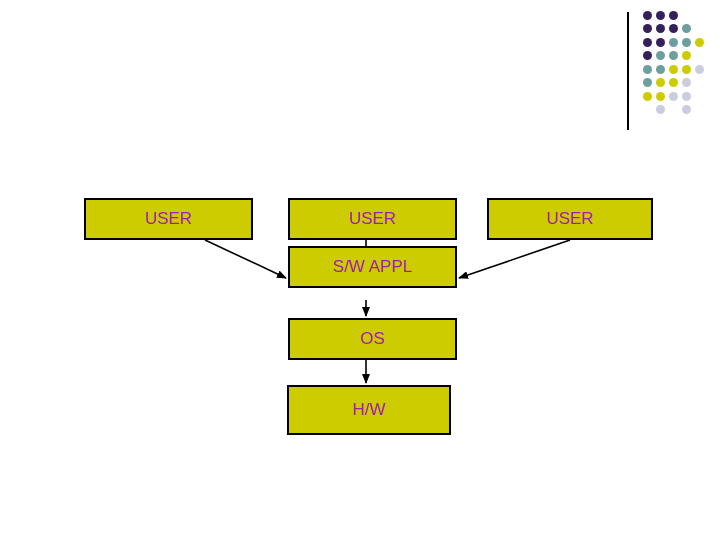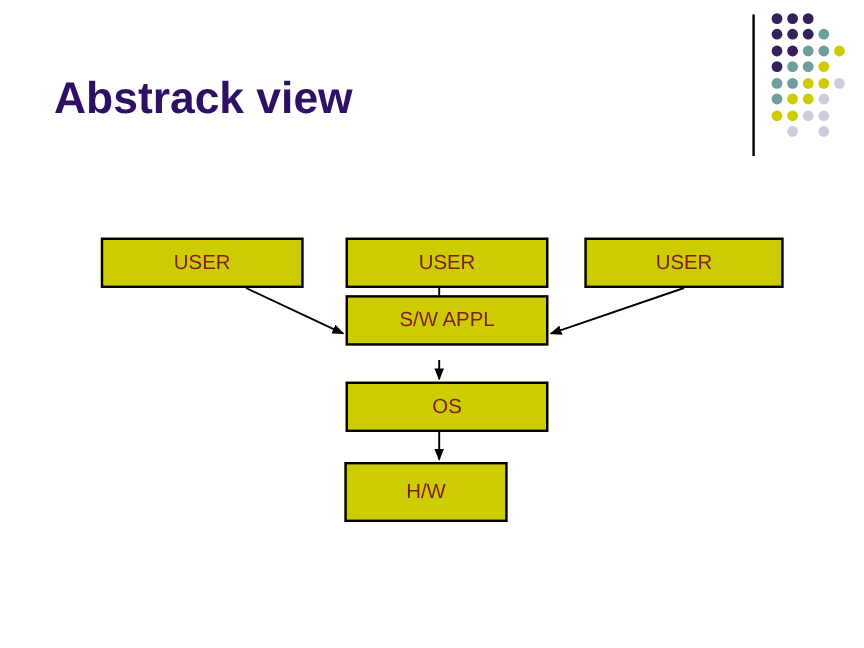--- a/index.html
+++ b/index.html
@@ -50,30 +50,29 @@
   .box {
     position: absolute;
     box-sizing: border-box;
     border: 2px solid #000000;
     display: flex;
     align-items: center;
     justify-content: center;
   }
   .box-label {
     font-size: 17px;
-    color: #7f1d1d;
+    color: #a21caf;
     white-space: nowrap;
   }
 </style>
 </head>
 <body>
 
 <div class="slide" style="background: rgb(255, 255, 255);">
 
-  <h1 class="title" style="color: rgb(46, 16, 101);">Abstrack view</h1>
 
   <div>
     <div class="deco-line" style="background: rgb(0, 0, 0);"></div>
     <div id="dots">
         <span class="dot" style="left: 642.5px; top: 10.5px; background: rgb(53, 32, 92);"></span>
         <span class="dot" style="left: 655.6px; top: 10.5px; background: rgb(53, 32, 92);"></span>
         <span class="dot" style="left: 668.7px; top: 10.5px; background: rgb(53, 32, 92);"></span>
         <span class="dot" style="left: 642.5px; top: 24px; background: rgb(53, 32, 92);"></span>
         <span class="dot" style="left: 655.6px; top: 24px; background: rgb(53, 32, 92);"></span>
         <span class="dot" style="left: 668.7px; top: 24px; background: rgb(53, 32, 92);"></span>
@@ -127,18 +126,18 @@
       </div>
       <div class="box" style="left: 487px; top: 198px; width: 166px; height: 42px; background: rgb(204, 204, 0); border-color: rgb(0, 0, 0);">
         <span class="box-label">USER</span>
       </div>
       <div class="box" style="left: 288px; top: 246px; width: 169px; height: 42px; background: rgb(204, 204, 0); border-color: rgb(0, 0, 0);">
         <span class="box-label">S/W APPL</span>
       </div>
       <div class="box" style="left: 288px; top: 318px; width: 169px; height: 42px; background: rgb(204, 204, 0); border-color: rgb(0, 0, 0);">
         <span class="box-label">OS</span>
       </div>
-      <div class="box" style="left: 287px; top: 385px; width: 136px; height: 50px; background: rgb(204, 204, 0); border-color: rgb(0, 0, 0);">
+      <div class="box" style="left: 287px; top: 385px; width: 164px; height: 50px; background: rgb(204, 204, 0); border-color: rgb(0, 0, 0);">
         <span class="box-label">H/W</span>
       </div>
     </div>
 
 </div>
 
 </body></html>

